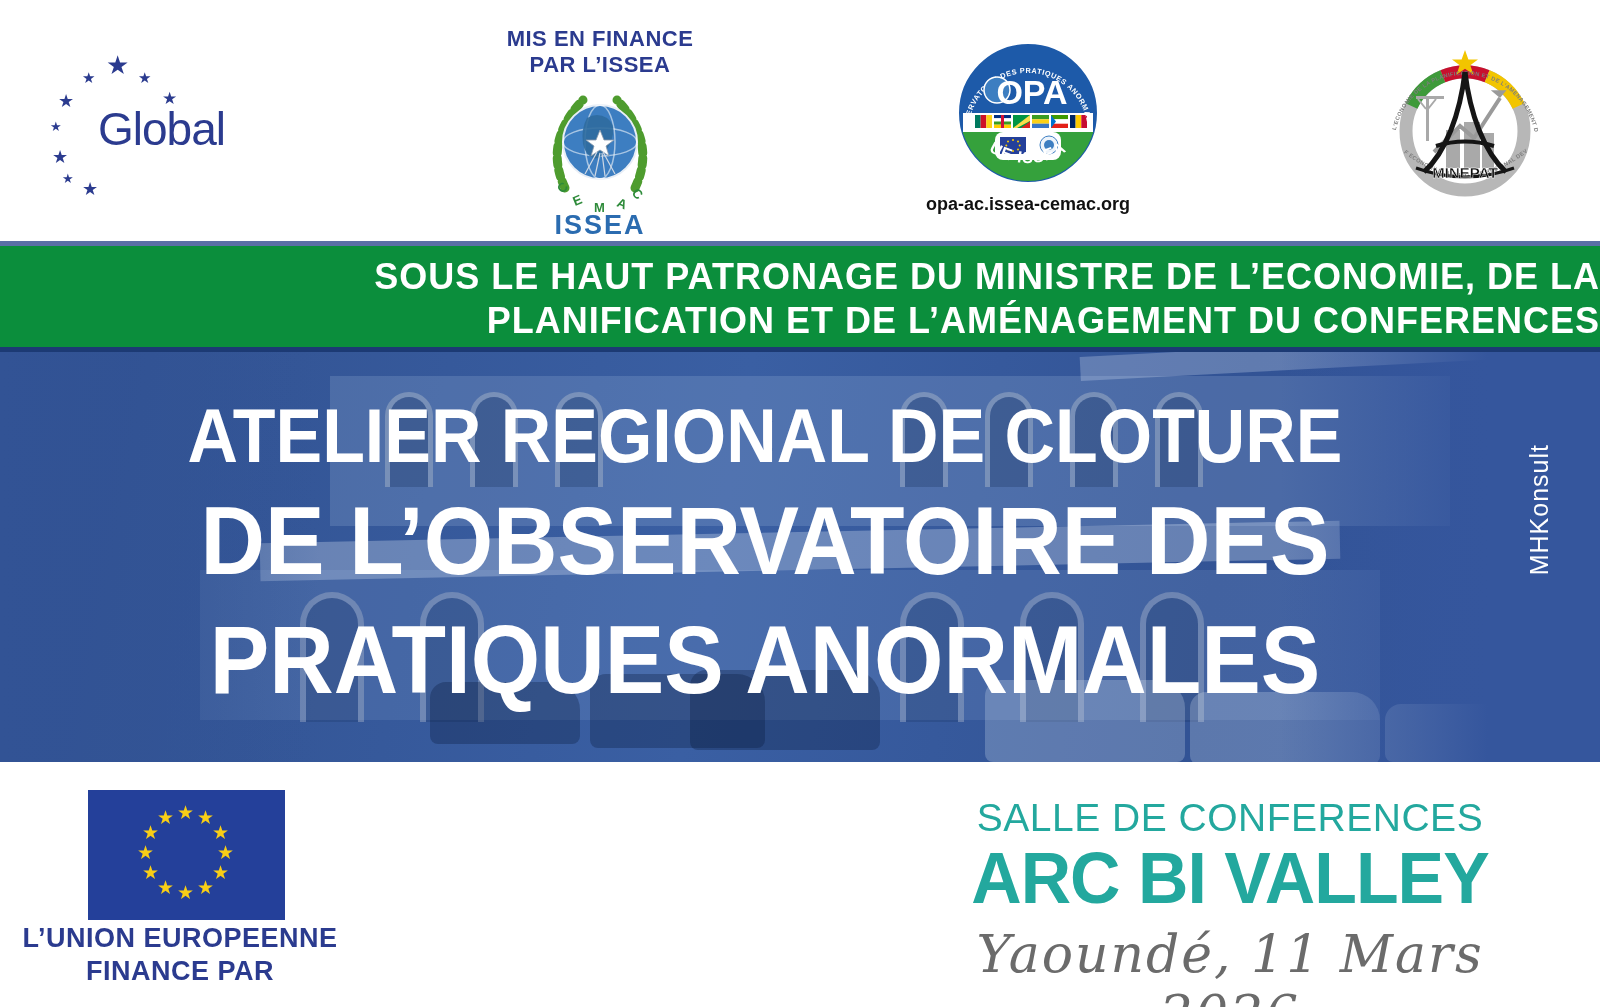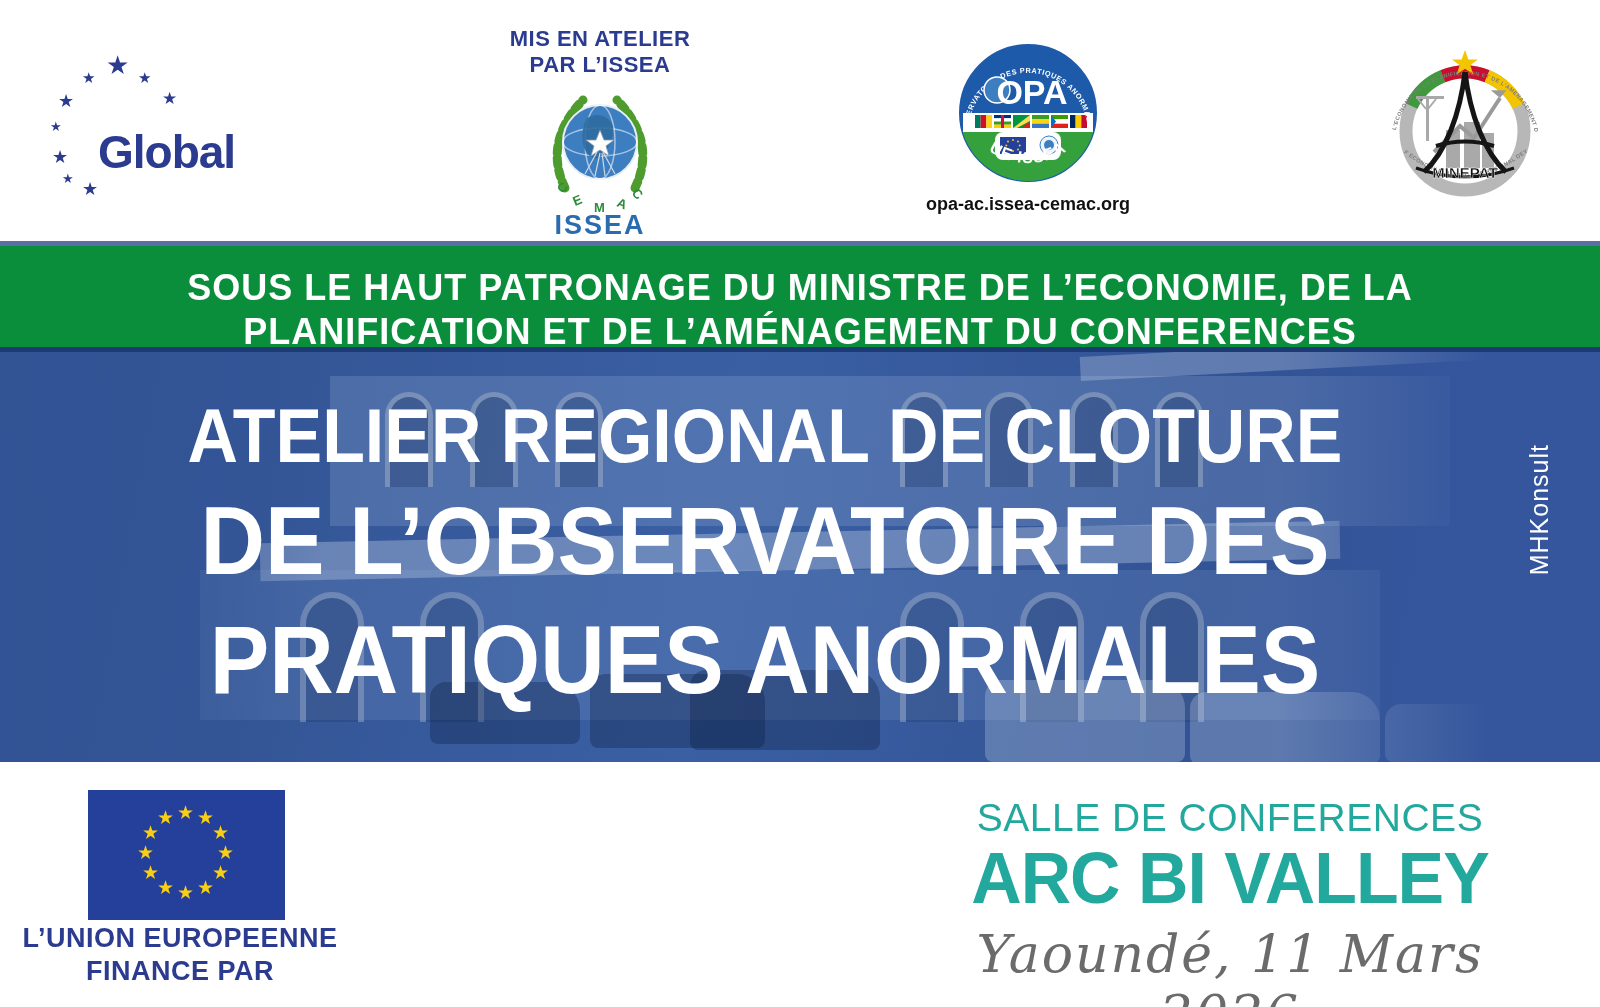--- a/index.html
+++ b/index.html
@@ -4,37 +4,37 @@
 <style>
   * { margin:0; padding:0; box-sizing:border-box; }
   body { background:#d8d8d8; font-family:"Liberation Sans", sans-serif; }
   #poster { position:relative; width:1600px; height:1007px; background:#ffffff; overflow:hidden; margin:0 auto; }
 
   
   .header { position:absolute; top:0; left:0; width:1600px; height:241px; background:#fff; }
 
   .gg-logo { position:absolute; left:40px; top:48px; width:300px; height:170px; }
   .gg-star { position:absolute; color:#2b3b8f; line-height:1; }
-  .gg-text { position:absolute; left:58px; top:56px; font-size:46px; font-weight:bold;
-             color:#2b3b8f; line-height:51px; letter-spacing:-1px;margin-top:23px; }
+  .gg-text { position:absolute; left:58px; top:56px; font-size:46px; font-weight:normal;
+             color:#2b3b8f; line-height:51px; letter-spacing:-1px; }
 
   .issea-block { position:absolute; left:440px; top:26px; width:320px; height:212px; text-align:center; }
   .issea-caption { font-size:22px; font-weight:bold; color:#2b3b8f; line-height:26px; letter-spacing:0.5px; }
   .issea-svg { position:absolute; left:95px; top:50px; }
 
   .opa-block { position:absolute; left:900px; top:30px; width:256px; height:200px; text-align:center; }
   .opa-svg { position:absolute; left:55px; top:10px; }
   .opa-url { position:absolute; left:0; top:164px; width:256px; font-size:18px; font-weight:bold; color:#111; }
 
   .minepat-svg { position:absolute; left:1378px; top:34px; }
 
   
   .rule-top { position:absolute; top:241px; left:0; width:1600px; height:5px; background:#5a6fa6; }
   .banner-green { position:absolute; top:246px; left:0; width:1600px; height:119px; background:#0b8e3c;
-                  text-align:center; color:#ffffff; padding-top:20px; }
+                  text-align:right; color:#ffffff; padding-top:9px; }
   .banner-green div { font-size:36px; font-weight:bold; line-height:44px; letter-spacing:1px; }
   .rule-mid { position:absolute; top:347px; left:0; width:1600px; height:5px; background:#1c3a74; }
 
   
   .hero { position:absolute; top:352px; left:0; width:1600px; height:410px;
           background:linear-gradient(100deg,#30508f 0%, #3a5fa3 45%, #325395 75%, #35569d 100%);
           overflow:hidden; }
   .bldg { position:absolute; }
   .wall-upper { left:330px; top:24px; width:1120px; height:150px; background:rgba(190,210,240,0.18); }
   .wall-lower { left:200px; top:218px; width:1180px; height:150px; background:rgba(160,185,225,0.15); }
@@ -88,21 +88,21 @@
       <span class="gg-star" style="left:12px;top:100px;font-size:18px;">★</span>
       <span class="gg-star" style="left:22px;top:124px;font-size:13px;">★</span>
       <span class="gg-star" style="left:42px;top:132px;font-size:18px;">★</span>
       <div class="gg-text">
         <div>Global</div>
       </div>
     </div>
 
     <div class="issea-block">
       <div class="issea-caption">
-        <div>MIS EN ATELIER</div>
+        <div>MIS EN FINANCE</div>
         <div>PAR L’ISSEA</div>
       </div>
       <svg class="issea-svg" width="130" height="162" viewBox="0 0 130 162">
         <path d="M30,112 Q8,66 48,24" fill="none" stroke="#4E9C2E" stroke-width="9" stroke-dasharray="7 5" stroke-linecap="round"></path>
         <path d="M100,112 Q122,66 82,24" fill="none" stroke="#4E9C2E" stroke-width="9" stroke-dasharray="7 5" stroke-linecap="round"></path>
         <circle cx="65" cy="66" r="37" fill="#3D7EC1" stroke="#e8eef6" stroke-width="2"></circle>
         <ellipse cx="65" cy="66" rx="37" ry="14" fill="none" stroke="rgba(255,255,255,0.55)" stroke-width="1.5"></ellipse>
         <ellipse cx="65" cy="66" rx="15" ry="37" fill="none" stroke="rgba(255,255,255,0.55)" stroke-width="1.5"></ellipse>
         <path d="M52,42 q10,-6 20,0 q8,6 6,16 q-2,10 -8,18 q-6,8 -12,6 q-8,-4 -10,-14 q-2,-16 4,-26 z" fill="#2f6b9e" opacity="0.9"></path>
         <g>

